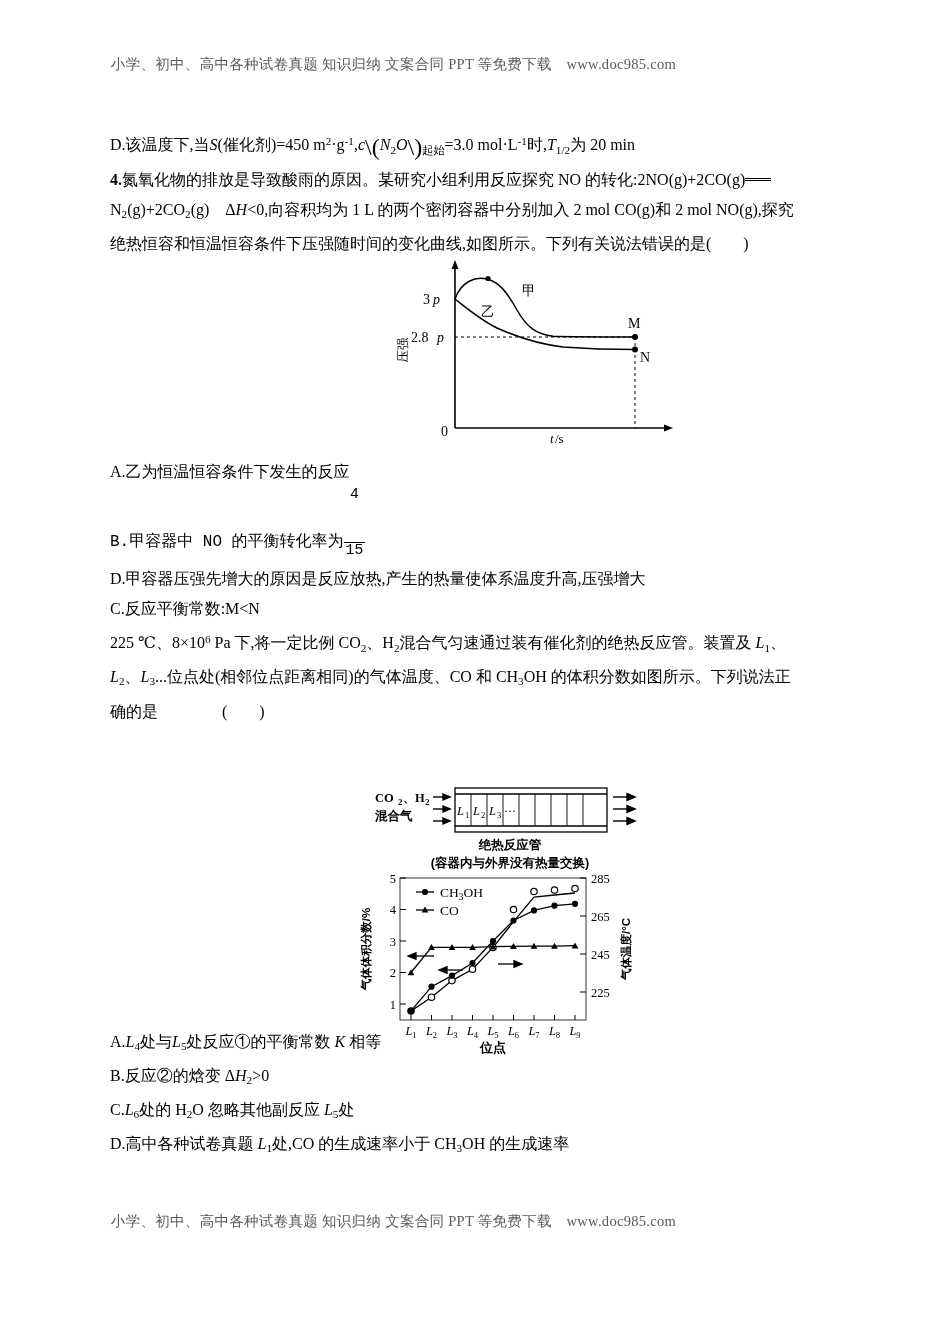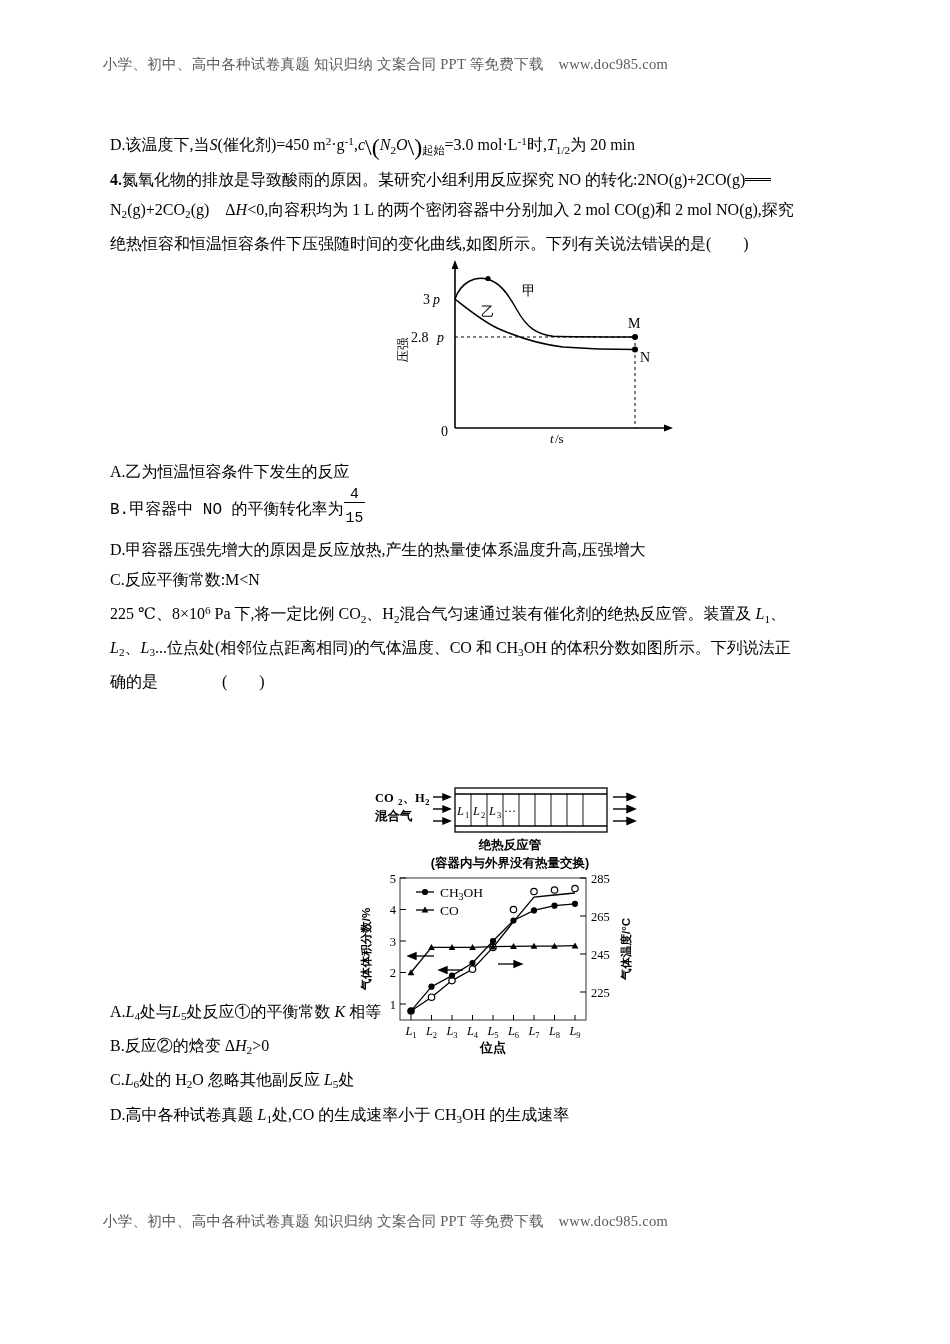--- a/index.html
+++ b/index.html
@@ -3,41 +3,41 @@
 <meta charset="utf-8">
 <style>
   html,body{margin:0;padding:0;}
   body{
     width:950px;height:1344px;background:#ffffff;
     font-family:"Liberation Serif","DejaVu Serif",serif;
     color:#000;position:relative;overflow:hidden;
   }
   .page{position:relative;width:950px;height:1344px;}
   .wm{
-    position:absolute;left:0;width:771px;text-align:center;
+    position:absolute;left:8px;width:771px;text-align:center;
     font-family:"Liberation Serif",serif;font-size:14.5px;color:#5a5a5a;
     letter-spacing:.3px;white-space:nowrap;
   }
   .wm-top{top:55px;}
   .wm-bot{top:1212px;}
 
   .body-col{position:absolute;left:110px;width:740px;top:126px;}
   .ln{font-size:16px;line-height:30px;white-space:nowrap;}
   sub{font-size:.7em;vertical-align:-0.28em;}
   sup{font-size:.7em;vertical-align:0.48em;}
   i,.it{font-style:italic;}
   .b{font-weight:700;}
   .eqarrow{display:inline-block;position:relative;width:26px;height:1em;vertical-align:-0.15em;}
   .eqarrow:before,.eqarrow:after{
     content:"";position:absolute;left:0;width:26px;height:1px;background:#000;}
   .eqarrow:before{top:0.42em;}
   .eqarrow:after{top:0.60em;}
   .frac{display:inline-block;vertical-align:-0.55em;text-align:center;font-size:.92em;line-height:1.05;}
   .frac .num{display:block;padding:0 2px;}
-  .frac .den{display:block;border-top:1.3px solid #000;padding:8px 2px;}
+  .frac .den{display:block;border-top:1.3px solid #000;padding:0 2px;margin-top:40px;}
   .bigparen{font-size:1.5em;vertical-align:-0.18em;}
 
   
   .fig1{position:absolute;left:395px;top:258px;width:280px;height:185px;}
   .fig1 svg{display:block;}
 
   
   .fig2{position:absolute;left:345px;top:782px;width:330px;height:92px;}
 
   

